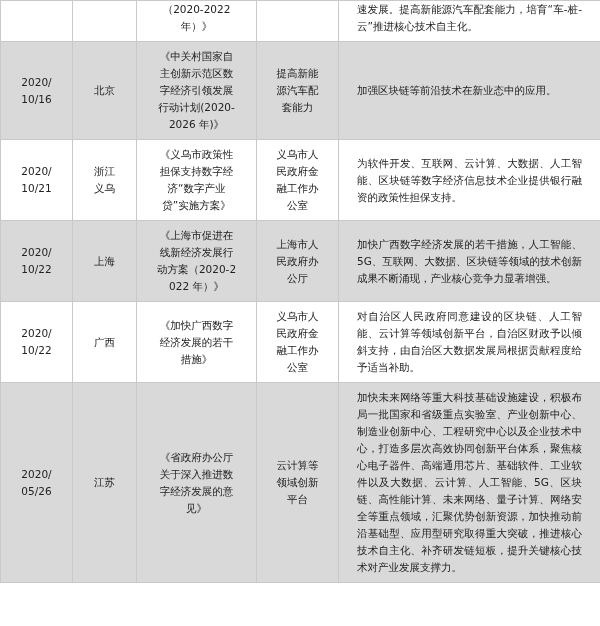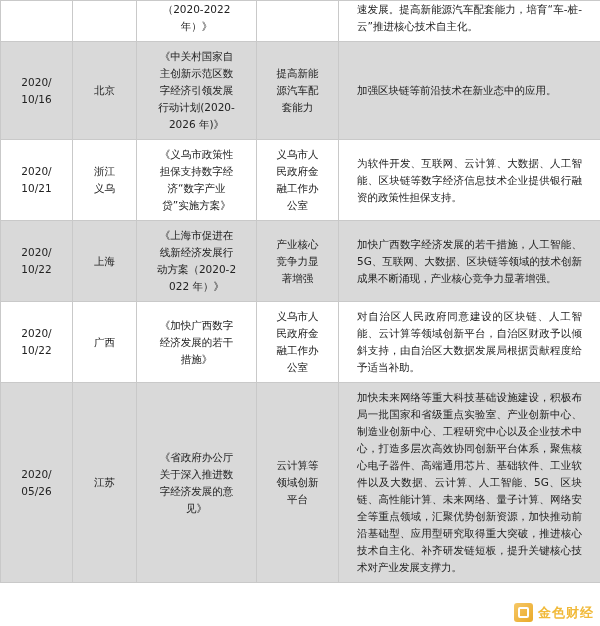--- a/index.html
+++ b/index.html
@@ -135,21 +135,21 @@
         <td class="region">浙江义乌</td>
         <td class="title">《义乌市政策性担保支持数字经济“数字产业贷”实施方案》</td>
         <td class="org">义乌市人民政府金融工作办公室</td>
         <td class="detail">为软件开发、互联网、云计算、大数据、人工智能、区块链等数字经济信息技术企业提供银行融资的政策性担保支持。</td>
       </tr>
 
       <tr class="shade">
         <td class="date">2020/10/22</td>
         <td class="region">上海</td>
         <td class="title">《上海市促进在线新经济发展行动方案（2020-2022 年）》</td>
-        <td class="org">产业核心竞争力显著增强</td>
+        <td class="org">上海市人民政府办公厅</td>
         <td class="detail">加快广西数字经济发展的若干措施，人工智能、5G、互联网、大数据、区块链等领域的技术创新成果不断涌现，产业核心竞争力显著增强。</td>
       </tr>
 
       <tr class="plain">
         <td class="date">2020/10/22</td>
         <td class="region">广西</td>
         <td class="title">《加快广西数字经济发展的若干措施》</td>
         <td class="org">义乌市人民政府金融工作办公室</td>
         <td class="detail">对自治区人民政府同意建设的区块链、人工智能、云计算等领域创新平台，自治区财政予以倾斜支持，由自治区大数据发展局根据贡献程度给予适当补助。</td>
       </tr>
@@ -158,18 +158,14 @@
         <td class="date">2020/05/26</td>
         <td class="region">江苏</td>
         <td class="title">《省政府办公厅关于深入推进数字经济发展的意见》</td>
         <td class="org">云计算等领域创新平台</td>
         <td class="detail">加快未来网络等重大科技基础设施建设，积极布局一批国家和省级重点实验室、产业创新中心、制造业创新中心、工程研究中心以及企业技术中心，打造多层次高效协同创新平台体系，聚焦核心电子器件、高端通用芯片、基础软件、工业软件以及大数据、云计算、人工智能、5G、区块链、高性能计算、未来网络、量子计算、网络安全等重点领域，汇聚优势创新资源，加快推动前沿基础型、应用型研究取得重大突破，推进核心技术自主化、补齐研发链短板，提升关键核心技术对产业发展支撑力。</td>
       </tr>
 
     </tbody>
   </table>
 
-  <div class="watermark">
-    <span class="wm-logo"></span>
-    <span class="wm-text">金色财经</span>
-  </div>
 
 </div>
 
 </body></html>

